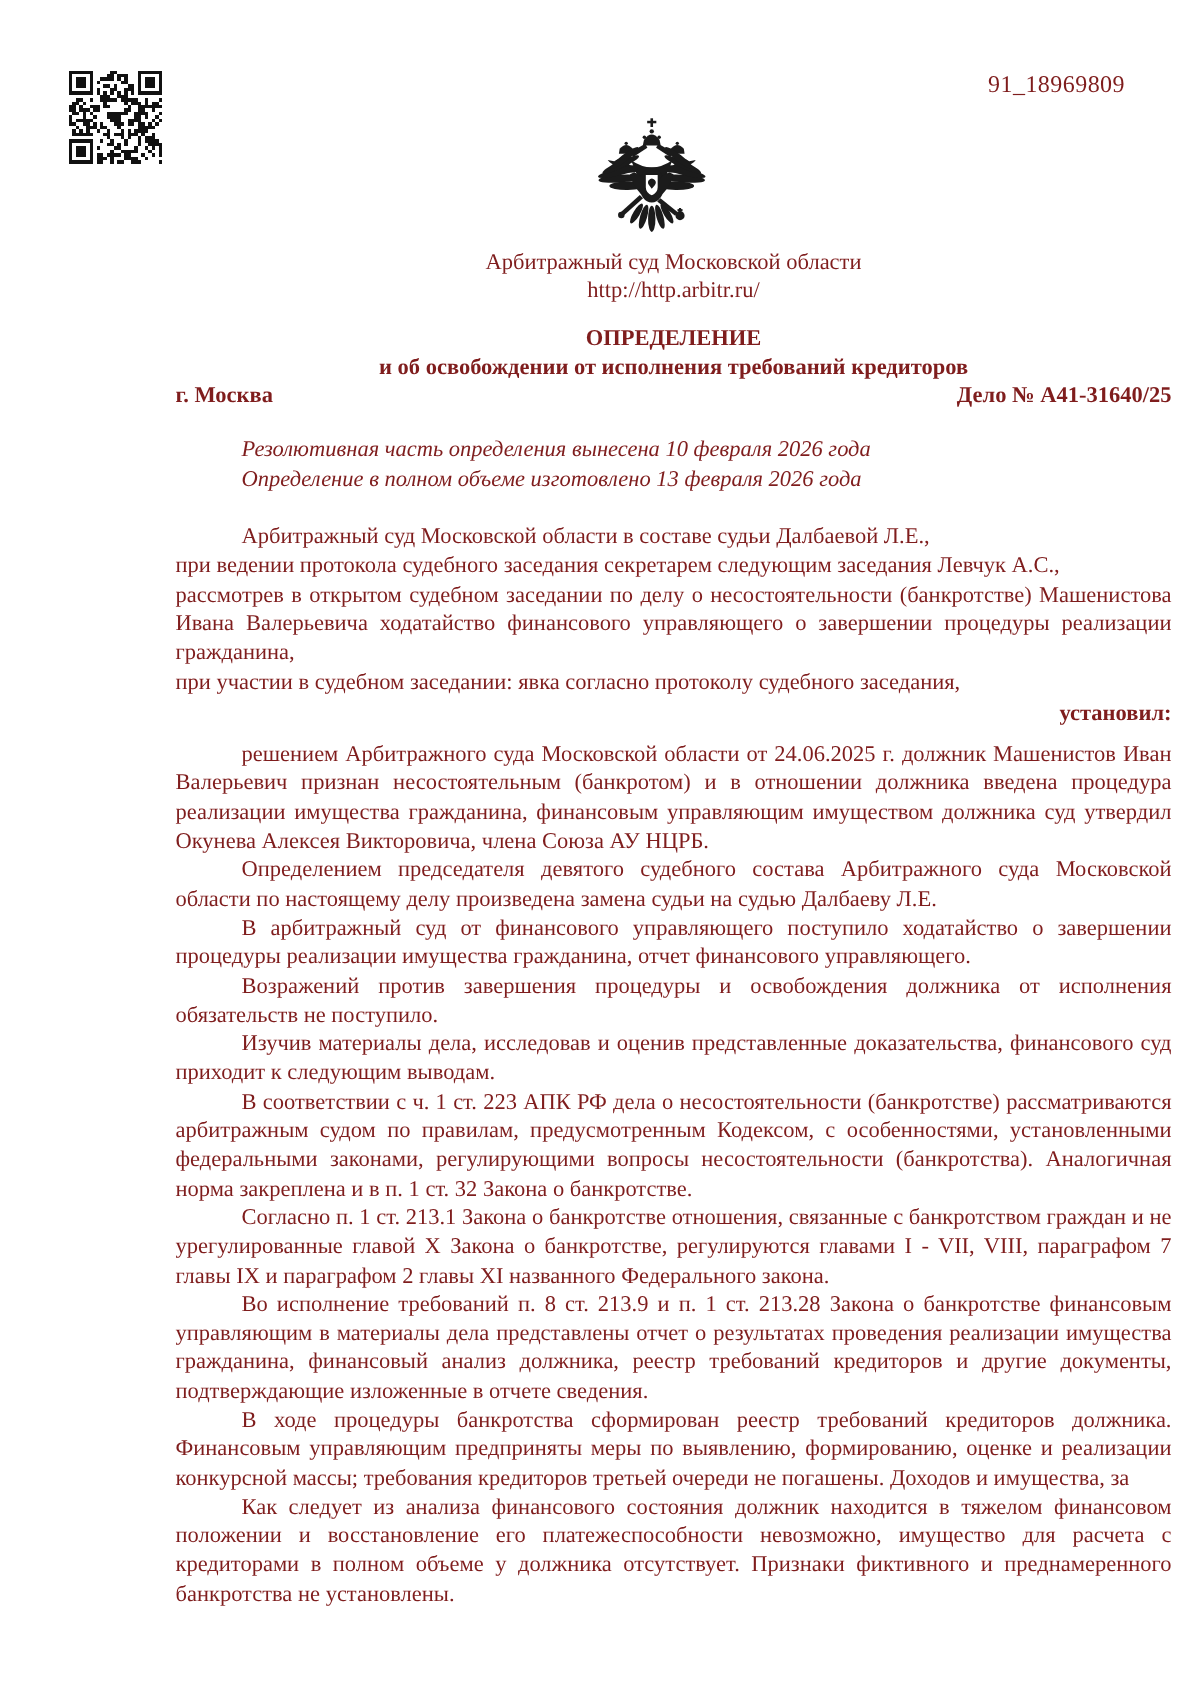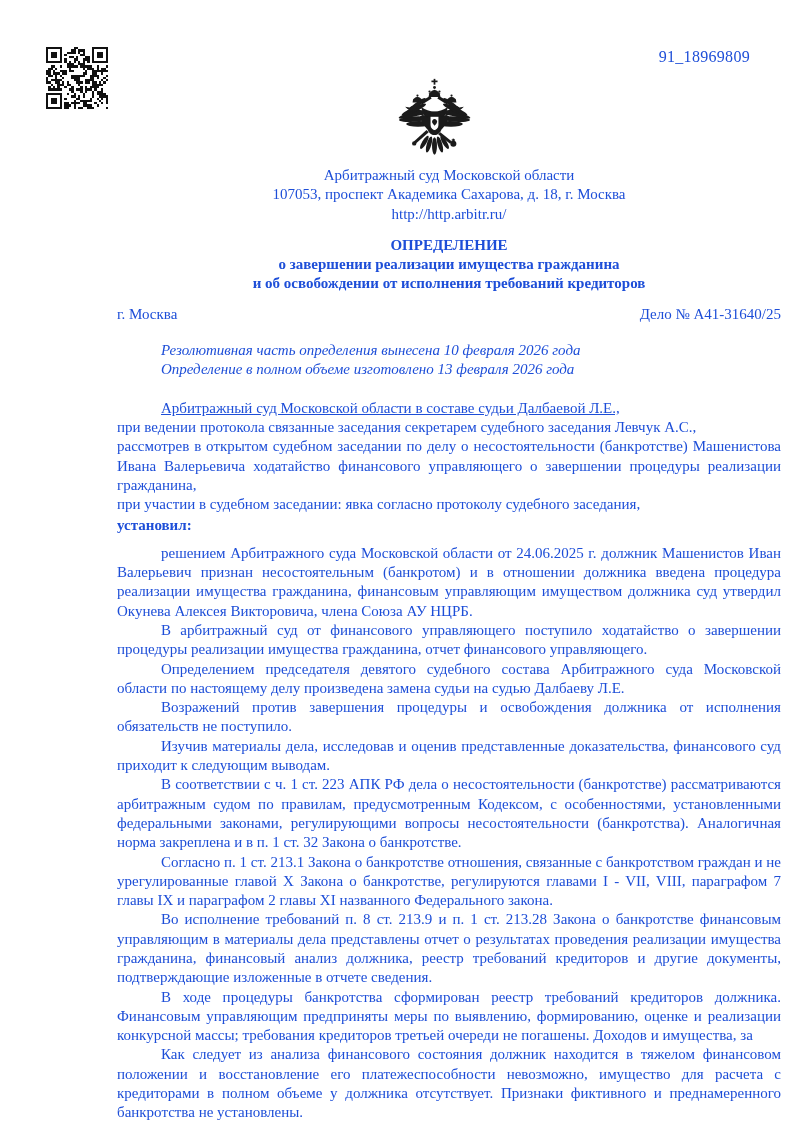--- a/index.html
+++ b/index.html
@@ -2,21 +2,21 @@
 <html lang="ru"><head>
 <meta charset="utf-8">
 <style>
   html, body { margin: 0; padding: 0; background: #ffffff; }
   .page {
     position: relative;
     width: 800px;
     height: 1131px;
     background: #ffffff;
     font-family: "Liberation Serif", "DejaVu Serif", serif;
-    color: #1d4ed8;
+    color: #7f1d1d;
     overflow: hidden;
   }
   .qr {
     position: absolute;
     left: 46px;
     top: 44px;
     width: 62px;
     height: 68px;
   }
   .qr svg { width: 100%; height: 100%; }
@@ -41,33 +41,33 @@
     top: 166px;
     width: 664px;
     font-size: 15px;
     line-height: 19.3px;
   }
   .center { text-align: center; }
   .bold { font-weight: bold; }
   .header-block { margin: 0; }
   .title-block { margin-top: 12px; }
   .case-row {
-    margin-top: 11px;
     display: flex;
     justify-content: space-between;
+    font-weight: bold;
   }
   .dates-block { margin-top: 17px; font-style: italic; }
   .dates-block p { margin: 0; padding-left: 44px; }
   .preamble { margin-top: 19px; }
   p.line { margin: 0; }
   p.just { margin: 0; text-align: justify; }
-  p.ind { text-indent: 44px; text-decoration: underline; }
+  p.ind { text-indent: 44px; }
   .ruling-word {
     margin: 2px 0 8px 0;
-    text-align: left;
+    text-align: right;
     font-weight: bold;
   }
   .body-block p { margin: 0; text-align: justify; text-indent: 44px; }
 </style>
 </head>
 <body>
 
 <div class="page">
 
   <div class="qr">
@@ -477,53 +477,51 @@
       </g>
       <path d="M53.8 52 h12.4 v12 q0 5.6 -6.2 8.2 q-6.2 -2.6 -6.2 -8.2 Z" fill="#ffffff" stroke="#1b1b1b" stroke-width="1.5"></path>
       <path d="M57.2 57.5 q2.8 -3.2 5.6 -0.2 q2 2.4 -0.2 5 l-2.6 3 l-2.4 -3.2 q-2 -2.4 -0.4 -4.6" fill="#1b1b1b"></path>
     </svg>
   </div>
 
   <div class="content">
 
     <div class="header-block center">
       <p class="line">Арбитражный суд Московской области</p>
-      <p class="line">107053, проспект Академика Сахарова, д. 18, г. Москва</p>
       <p class="line">http://http.arbitr.ru/</p>
     </div>
 
     <div class="title-block center bold">
       <p class="line">ОПРЕДЕЛЕНИЕ</p>
-      <p class="line">о завершении реализации имущества гражданина</p>
       <p class="line">и об освобождении от исполнения требований кредиторов</p>
     </div>
 
     <div class="case-row">
       <span>г. Москва</span>
       <span>Дело № А41-31640/25</span>
     </div>
 
     <div class="dates-block">
       <p>Резолютивная часть определения вынесена 10 февраля 2026 года</p>
       <p>Определение в полном объеме изготовлено 13 февраля 2026 года</p>
     </div>
 
     <div class="preamble">
       <p class="just ind">Арбитражный суд Московской области в составе судьи Далбаевой Л.Е.,</p>
-      <p class="just">при ведении протокола связанные заседания секретарем судебного заседания Левчук А.С.,</p>
+      <p class="just">при ведении протокола судебного заседания секретарем следующим заседания Левчук А.С.,</p>
       <p class="just">рассмотрев в открытом судебном заседании по делу о несостоятельности (банкротстве) Машенистова Ивана Валерьевича ходатайство финансового управляющего о завершении процедуры реализации гражданина,</p>
       <p class="just">при участии в судебном заседании: явка согласно протоколу судебного заседания,</p>
     </div>
 
     <p class="ruling-word">установил:</p>
 
     <div class="body-block">
       <p>решением Арбитражного суда Московской области от 24.06.2025 г. должник Машенистов Иван Валерьевич признан несостоятельным (банкротом) и в отношении должника введена процедура реализации имущества гражданина, финансовым управляющим имуществом должника суд утвердил Окунева Алексея Викторовича, члена Союза АУ НЦРБ.</p>
+      <p>Определением председателя девятого судебного состава Арбитражного суда Московской области по настоящему делу произведена замена судьи на судью Далбаеву Л.Е.</p>
       <p>В арбитражный суд от финансового управляющего поступило ходатайство о завершении процедуры реализации имущества гражданина, отчет финансового управляющего.</p>
-      <p>Определением председателя девятого судебного состава Арбитражного суда Московской области по настоящему делу произведена замена судьи на судью Далбаеву Л.Е.</p>
       <p>Возражений против завершения процедуры и освобождения должника от исполнения обязательств не поступило.</p>
       <p>Изучив материалы дела, исследовав и оценив представленные доказательства, финансового суд приходит к следующим выводам.</p>
       <p>В соответствии с ч. 1 ст. 223 АПК РФ дела о несостоятельности (банкротстве) рассматриваются арбитражным судом по правилам, предусмотренным Кодексом, с особенностями, установленными федеральными законами, регулирующими вопросы несостоятельности (банкротства). Аналогичная норма закреплена и в п. 1 ст. 32 Закона о банкротстве.</p>
       <p>Согласно п. 1 ст. 213.1 Закона о банкротстве отношения, связанные с банкротством граждан и не урегулированные главой X Закона о банкротстве, регулируются главами I - VII, VIII, параграфом 7 главы IX и параграфом 2 главы XI названного Федерального закона.</p>
       <p>Во исполнение требований п. 8 ст. 213.9 и п. 1 ст. 213.28 Закона о банкротстве финансовым управляющим в материалы дела представлены отчет о результатах проведения реализации имущества гражданина, финансовый анализ должника, реестр требований кредиторов и другие документы, подтверждающие изложенные в отчете сведения.</p>
       <p>В ходе процедуры банкротства сформирован реестр требований кредиторов должника. Финансовым управляющим предприняты меры по выявлению, формированию, оценке и реализации конкурсной массы; требования кредиторов третьей очереди не погашены. Доходов и имущества, за</p>
       <p>Как следует из анализа финансового состояния должник находится в тяжелом финансовом положении и восстановление его платежеспособности невозможно, имущество для расчета с кредиторами в полном объеме у должника отсутствует. Признаки фиктивного и преднамеренного банкротства не установлены.</p>
     </div>
 
   </div>

